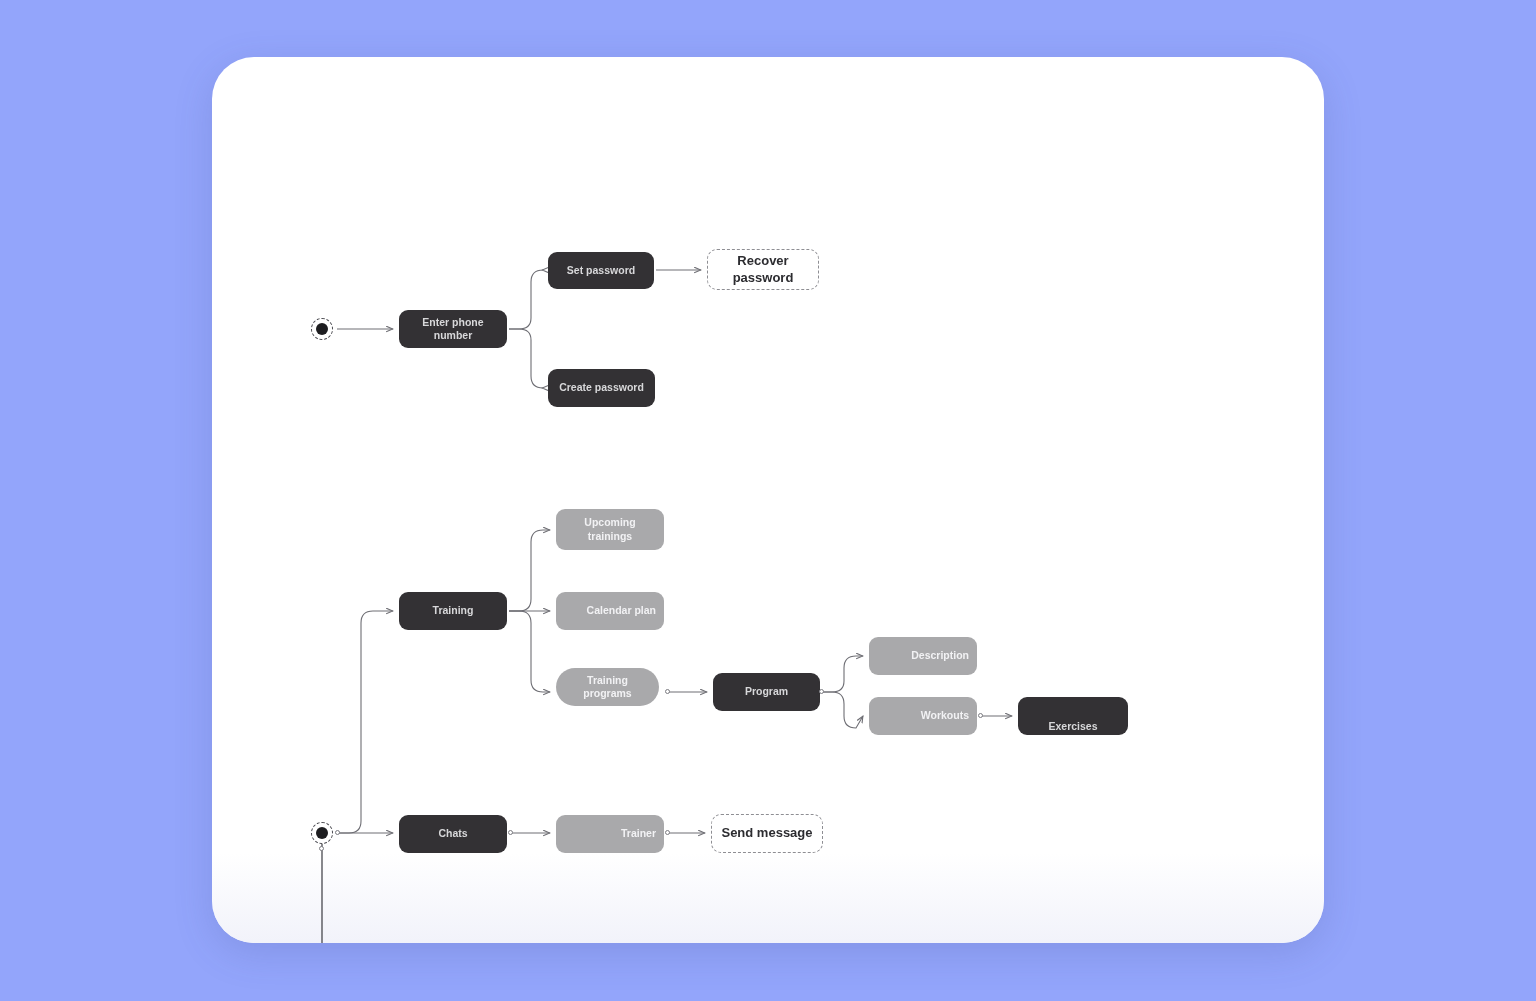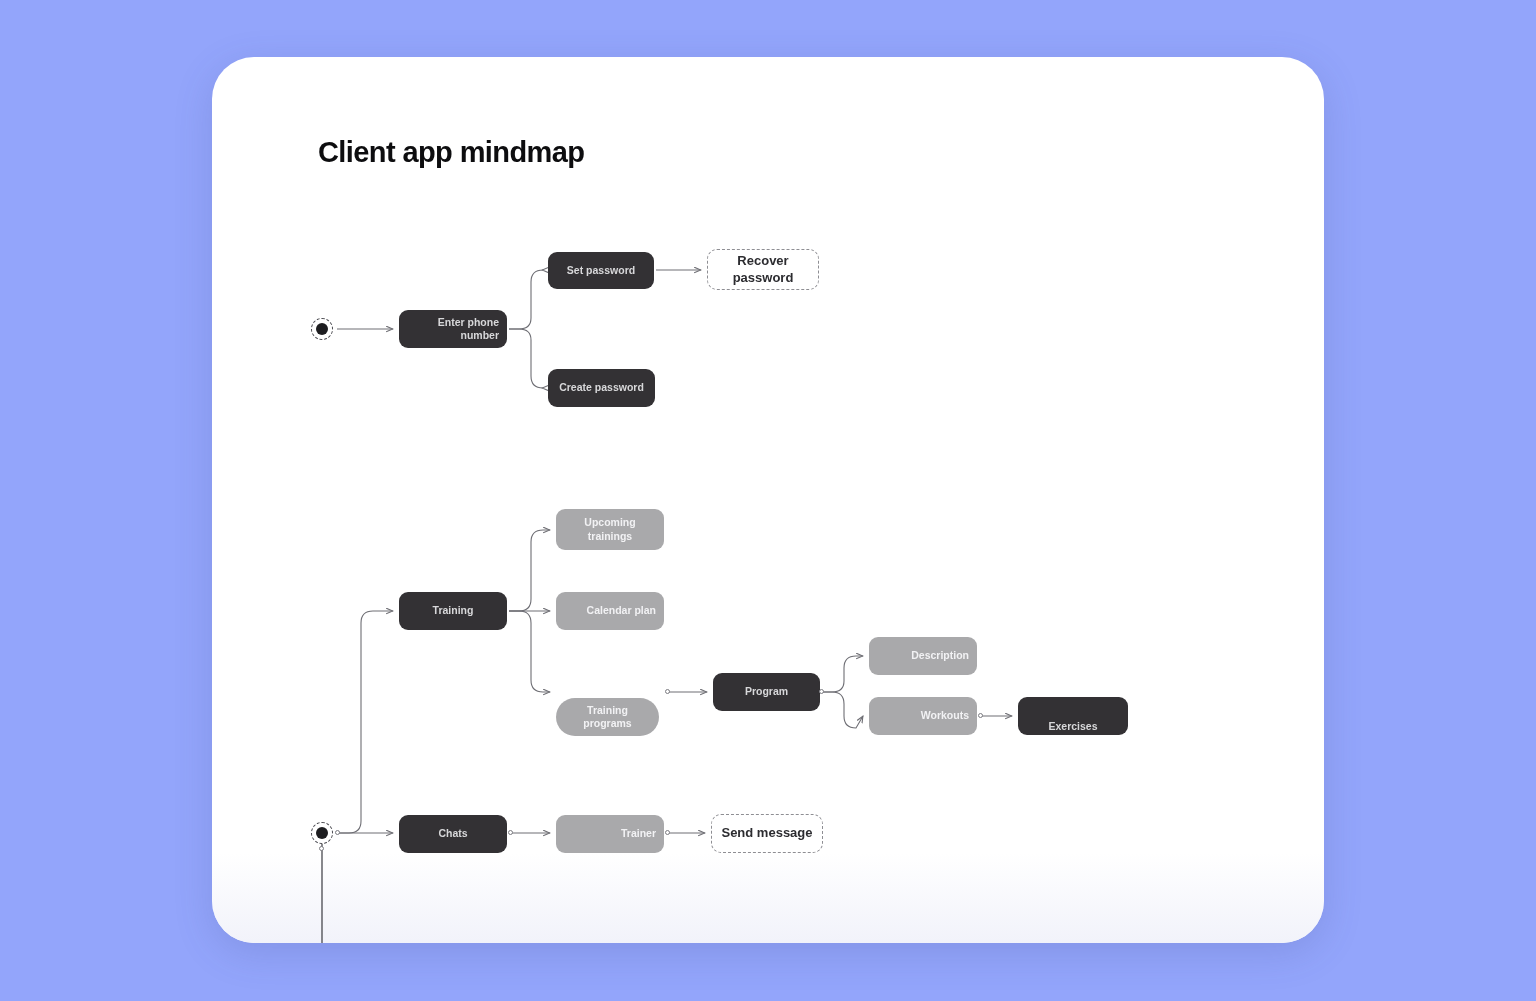--- a/index.html
+++ b/index.html
@@ -80,21 +80,20 @@
     background: #1d1d20;
   }
 </style>
 </head>
 <body>
 
 <div id="stage">
 
   <div id="canvas-card"></div>
 
-  <div id="page-title">Client app mindmap</div>
 
   <svg id="graph" viewBox="0 0 1536 1001" xmlns="http://www.w3.org/2000/svg">
     <defs>
       <marker id="arw" markerWidth="7" markerHeight="7" refX="6.2" refY="3" orient="auto">
         <path d="M0,0.4 L6,3 L0,5.6" fill="none" stroke="#6e6e74" stroke-width="1"></path>
       </marker>
     </defs>
     <g fill="none" stroke="#6e6e74" stroke-width="1.1" marker-end="url(#arw)">
 
       <path d="M337,329 L393,329"></path>
@@ -135,21 +134,21 @@
     <span class="start-ring"></span>
     <span class="start-dot"></span>
   </div>
   <div class="start-node" style="left:311px; top:822px;">
     <span class="start-ring"></span>
     <span class="start-dot"></span>
   </div>
   <span class="port-dot" style="left:335px; top:830px;"></span>
   <span class="port-dot" style="left:319px; top:846px;"></span>
 
-  <div class="node-box node-dark" style="left:399px; top:310px; width:108px; height:38px;text-align:right;">
+  <div class="node-box node-dark" style="left:399px; top:310px; width:108px; height:38px;">
     <span class="node-label">Enter phone number</span>
   </div>
 
   <div class="node-box node-dark" style="left:548px; top:252px; width:106px; height:37px;">
     <span class="node-label">Set password</span>
   </div>
 
   <div class="node-box node-dashed" style="left:707px; top:249px; width:112px; height:41px;">
     <span class="node-label">Recover password</span>
   </div>
@@ -163,21 +162,21 @@
   </div>
 
   <div class="node-box node-gray" style="left:556px; top:509px; width:108px; height:41px;">
     <span class="node-label">Upcoming trainings</span>
   </div>
 
   <div class="node-box node-gray" style="left:556px; top:592px; width:108px; height:38px;">
     <span class="node-label">Calendar plan</span>
   </div>
 
-  <div class="node-box node-gray" style="left:556px; top:698px; width:103px; height:38px;border-radius:19px;">
+  <div class="node-box node-gray" style="left:556px; top:668px; width:103px; height:38px;border-radius:19px;">
     <span class="node-label">Training programs</span>
   </div>
 
   <div class="node-box node-dark" style="left:713px; top:673px; width:107px; height:38px;">
     <span class="node-label">Program</span>
   </div>
 
   <div class="node-box node-gray" style="left:869px; top:637px; width:108px; height:38px;">
     <span class="node-label">Description</span>
   </div>

